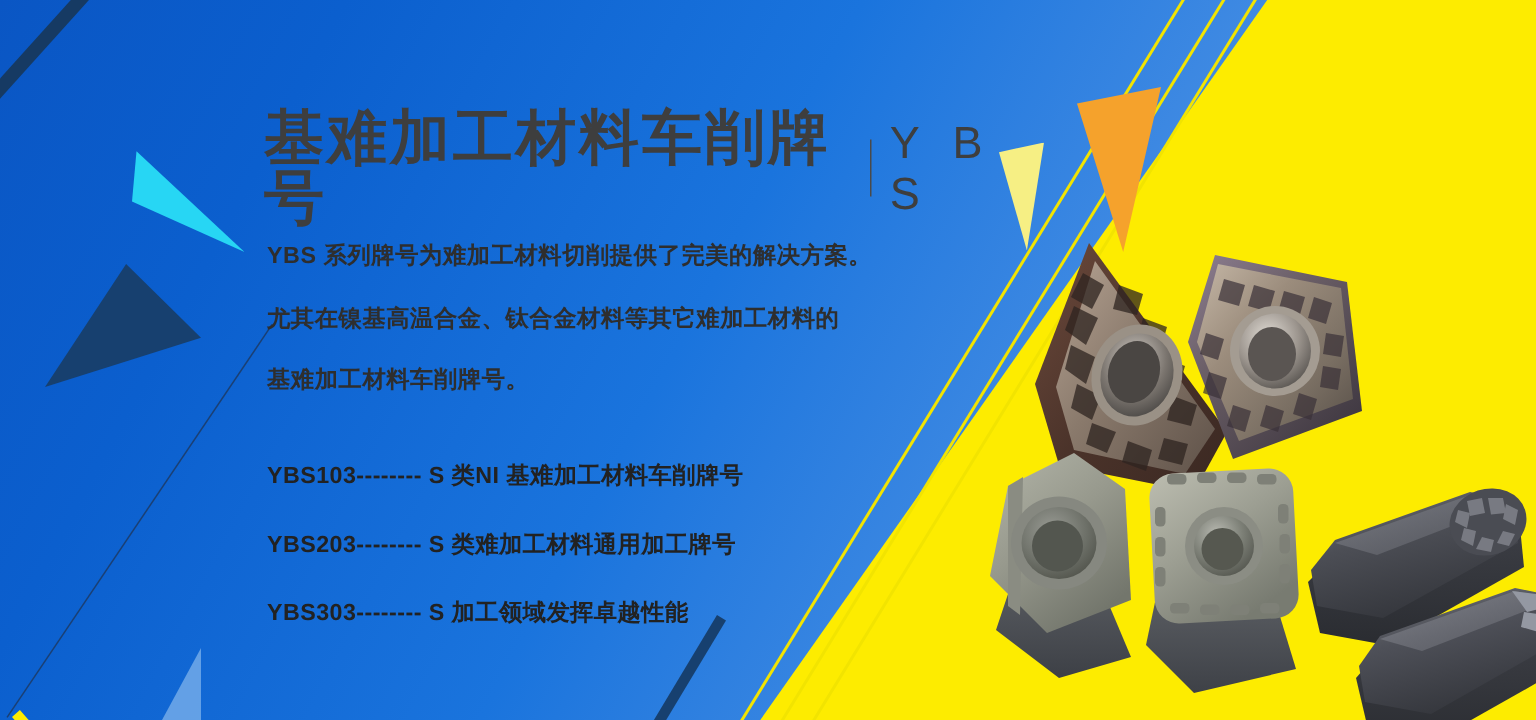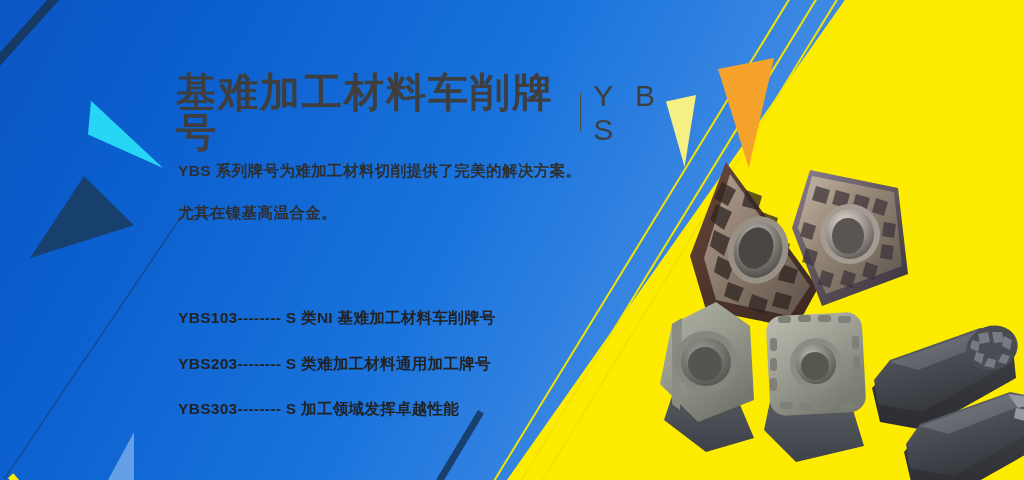--- a/index.html
+++ b/index.html
@@ -155,21 +155,22 @@
   <div class="content">
 
     <div class="title-row">
       <span class="title-cn">基难加工材料车削牌号</span>
       <span class="title-sep"></span>
       <span class="title-en">Y B S</span>
     </div>
 
     <div class="desc">
       <div class="desc-line">YBS 系列牌号为难加工材料切削提供了完美的解决方案。</div>
-      <div class="desc-line">尤其在镍基高温合金。</div>
+      <div class="desc-line">尤其在镍基高温合金、钛合金材料等其它难加工材料的</div>
+      <div class="desc-line">基难加工材料车削牌号。</div>
     </div>
 
     <div class="specs">
       <div class="spec-line">YBS103-------- S 类NI 基难加工材料车削牌号</div>
       <div class="spec-line">YBS203-------- S 类难加工材料通用加工牌号</div>
       <div class="spec-line">YBS303-------- S 加工领域发挥卓越性能</div>
     </div>
 
   </div>
 

